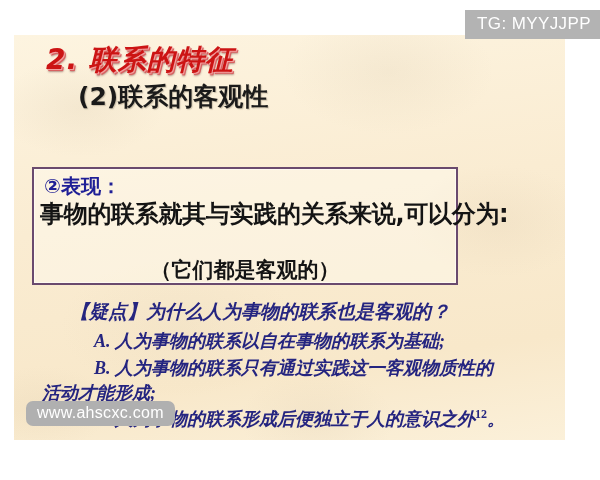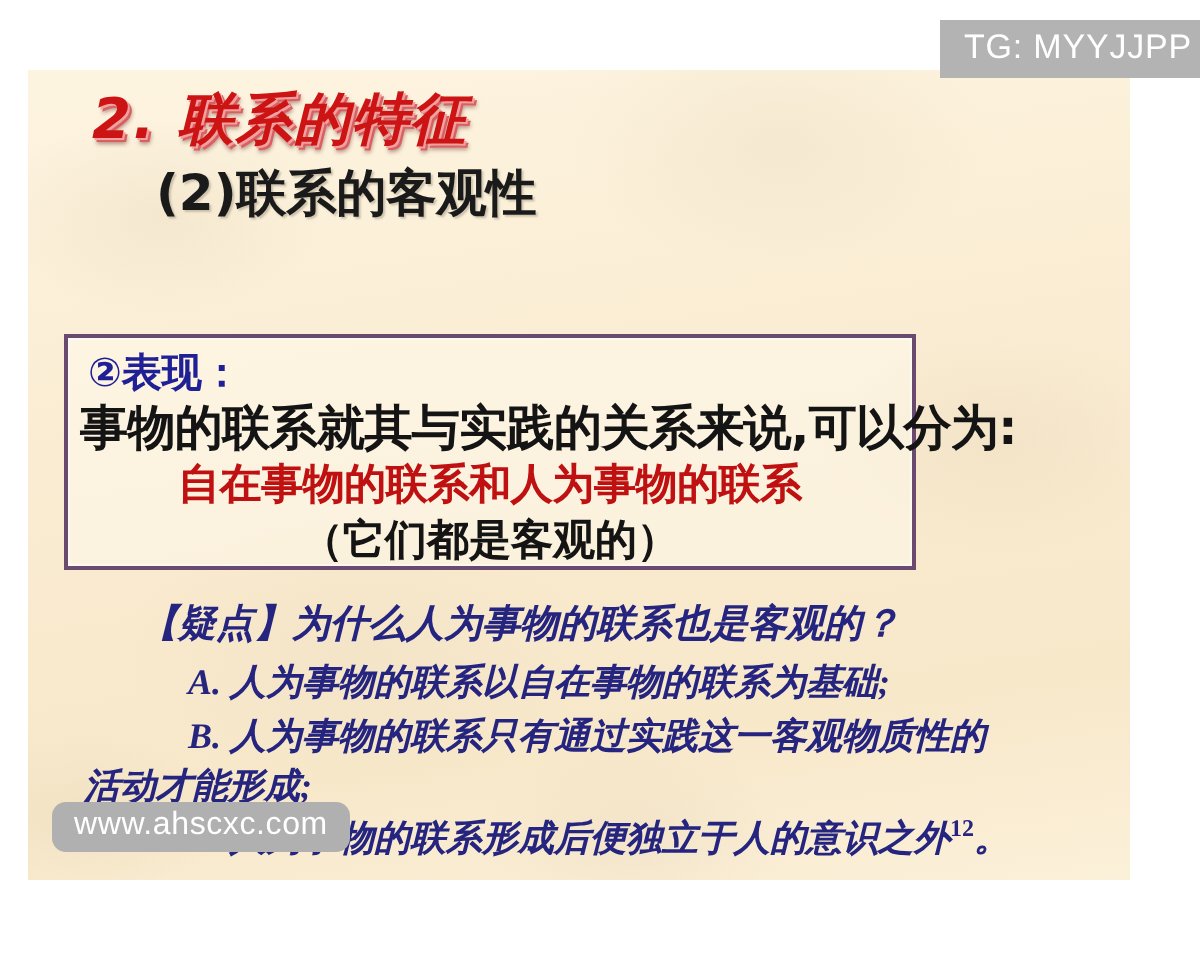--- a/index.html
+++ b/index.html
@@ -166,21 +166,21 @@
   
   #wm-top {
     position: absolute;
     right: 0;
     top: 10px;
     background: #b3b3b3;
     color: #ffffff;
     font-family: "Liberation Sans", "DejaVu Sans", sans-serif;
     font-size: 17px;
     letter-spacing: .4px;
-    padding: 4px 4px 5px 12px;
+    padding: 4px 9px 5px 12px;
   }
   #wm-bottom {
     position: absolute;
     left: 12px;
     bottom: 14px;
     background: #b0b0b0;
     color: #ffffff;
     font-family: "Liberation Sans", "DejaVu Sans", sans-serif;
     font-size: 16px;
     letter-spacing: .3px;
@@ -196,21 +196,20 @@
   <div id="title-row">
     <span id="main-title">2. 联系的特征</span>
   </div>
 
   <div id="sub-title">(2)联系的客观性</div>
 
 
   <div id="fact-box">
     <div class="box-line" id="box-l1">②表现：</div>
     <div class="box-line" id="box-l2">事物的联系就其与实践的关系来说,可以分为:</div>
-    <div class="box-line" id="box-l3">自在事物的联系和人为事物的联系</div>
     <div class="box-line" id="box-l4">（它们都是客观的）</div>
   </div>
 
   <div id="qa-block">
     <div class="qa-line" id="qa-q">【疑点】为什么人为事物的联系也是客观的？</div>
     <div class="qa-line" id="qa-a">A. 人为事物的联系以自在事物的联系为基础;</div>
     <div class="qa-line" id="qa-b1">B. 人为事物的联系只有通过实践这一客观物质性的</div>
     <div class="qa-line" id="qa-b2">活动才能形成;</div>
     <div class="qa-line" id="qa-c"><span>C. 人为事物的联系形成后便独立于人的意识之外</span><span class="sup">12</span><span>。</span></div>
   </div>

